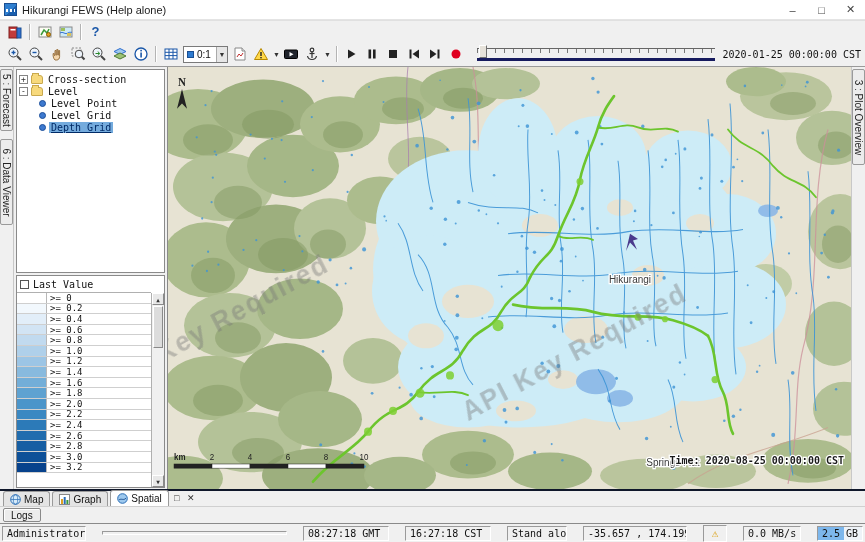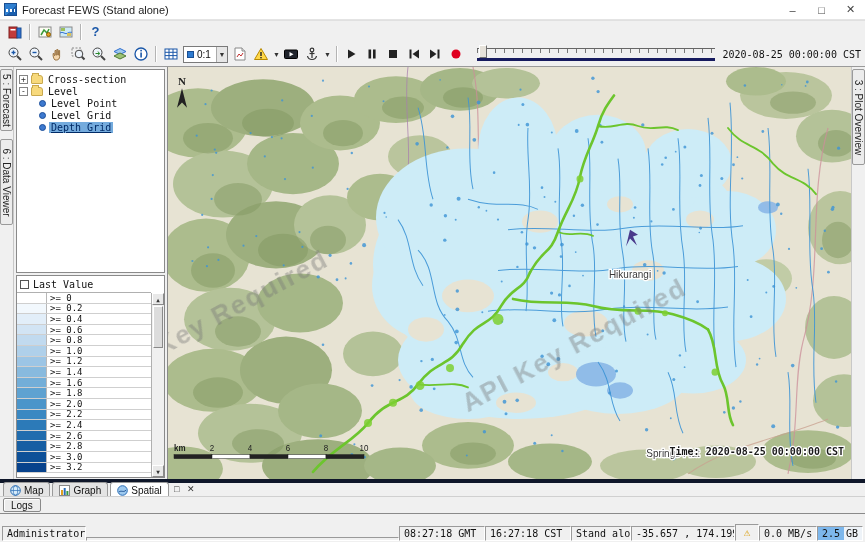--- a/index.html
+++ b/index.html
@@ -70,44 +70,44 @@
   .lscroll { position:absolute; top:17px; right:0; bottom:0; width:13px; background:#f0f0f0; border-left:1px solid #b0b0b0; display:flex; flex-direction:column; }
   .sbtn { height:12px; font-size:6px; display:flex; align-items:center; justify-content:center; border:1px solid; border-color:#fff #8a8a8a #8a8a8a #fff; background:#e8e8e8; color:#333; }
   .sthumb { height:42px; margin:1px; background:#dcdcdc; border:1px solid; border-color:#fff #8a8a8a #8a8a8a #fff; }
   .strack { flex:1; }
 
   
   .map-area { flex:1; position:relative; min-width:0; background:#e7e3d3; }
   .map-area svg { width:100%; height:100%; display:block; }
 
   
-  .bottom-tabs { height:17px; background:#f0f0f0; border-top:4px solid #0f172a; display:flex; align-items:center; padding-left:3px; gap:2px; }
+  .bottom-tabs { height:17px; background:#f0f0f0; border-top:2px solid #0f172a; display:flex; align-items:flex-end; padding-left:3px; gap:2px; }
   .btab { height:15px; display:flex; align-items:center; gap:3px; padding:0 6px; font-size:10px; border:1px solid #9a9a9a; border-bottom:none; border-radius:3px 3px 0 0; background:#e4e4e4; }
   .btab.active { background:#fff; height:16px; }
   .panelbtn { width:12px; height:12px; display:flex; align-items:center; justify-content:center; font-size:9px; color:#333; margin-bottom:2px; }
 
   
   .logs-row { height:17px; background:#f0f0f0; border-top:1px solid #d0d0d0; display:flex; align-items:center; padding-left:3px; }
   .logs-btn { font-size:10px; padding:0 7px; height:14px; display:flex; align-items:center; background:#ececec; border:1px solid #8a8a8a; border-radius:2px; box-shadow:inset 1px 1px 0 #fff; }
 
   
-  .statusbar { height:29px; border-top:1px solid #8a8a8a; display:flex; align-items:flex-end; gap:0; padding:1px 2px; font-family:"DejaVu Sans Mono", monospace; font-size:10px; }
+  .statusbar { height:19px; border-top:1px solid #8a8a8a; display:flex; align-items:center; gap:16px; padding:1px 2px; font-family:"DejaVu Sans Mono", monospace; font-size:10px; }
   .scell { border:1px solid; border-color:#9a9a9a #ffffff #ffffff #9a9a9a; padding:1px 4px; white-space:nowrap; overflow:hidden; display:flex; align-items:center; background:#f0f0f0; }
   .scell.fill { flex:1; }
   .scell.warn { justify-content:center; color:#d99a00; font-size:11px; }
   .scell.mem { background:linear-gradient(90deg,#7db7ec 0 58%, #eef3f8 58%); }
 </style>
 </head>
 <body>
 
 <div class="window">
 
   <div class="titlebar">
     <div class="app-icon"></div>
-    <div class="title-text">Forecast FEWS  (Stand alone)</div>
+    <div class="title-text">Hikurangi FEWS  (Help alone)</div>
     <div class="winbtn">–</div>
     <div class="winbtn">□</div>
     <div class="winbtn close">✕</div>
   </div>
 
 
   <div class="toolbar toolbar1">
     <div class="tbtn">
       <svg width="16" height="16">
           <rect x="2" y="3" width="8" height="11" fill="#c23b3b" stroke="#7e1f1f"></rect>
@@ -262,21 +262,21 @@
     <div class="tbtn">
       <svg width="16" height="16">
           <circle cx="8" cy="8" r="4.5" fill="#e00020"></circle>
         </svg>
     </div>
     <div class="tl-slider">
       <div class="tl-ticks"></div>
       <div class="tl-bar"></div>
       <div class="tl-thumb"></div>
     </div>
-    <div class="tl-date">2020-08-25 00:00:00 CST</div>
+    <div class="tl-date">2020-01-25 00:00:00 CST</div>
   </div>
 
   <div class="main">
 
     <div class="vstrip left">
       <div class="vtab h62">
           <span>5 : Forecast</span>
         </div>
       <div class="vtab h86">
           <span>6 : Data Viewer</span>

